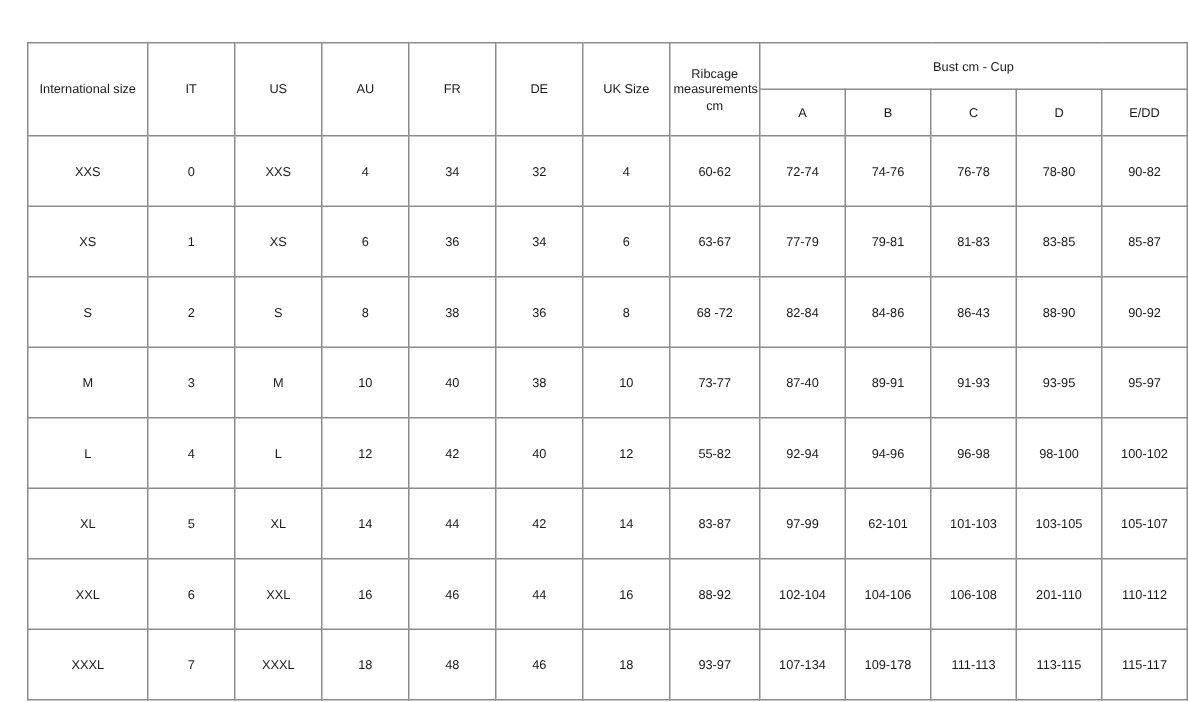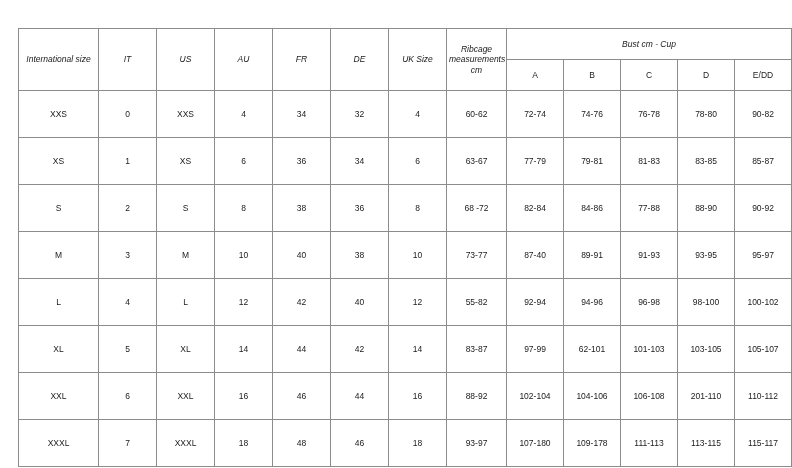--- a/index.html
+++ b/index.html
@@ -31,21 +31,20 @@
     text-align: center;
     vertical-align: middle;
     font-weight: normal;
     font-size: 8.5px;
     color: #1a1a1a;
     padding: 0 2px;
     line-height: 1.25;
   }
   .head-row-1 th {
     height: 30px;
-    font-style: italic;
   }
   .head-row-2 th {
     height: 30px;
   }
   tbody td {
     height: 46px;
   }
   .col-intl { width: 80px; }
   .col-it   { width: 58px; }
   .col-us   { width: 58px; }
@@ -134,21 +133,21 @@
         <td>S</td>
         <td>2</td>
         <td>S</td>
         <td>8</td>
         <td>38</td>
         <td>36</td>
         <td>8</td>
         <td>68 -72</td>
         <td>82-84</td>
         <td>84-86</td>
-        <td>77-88</td>
+        <td>86-43</td>
         <td>88-90</td>
         <td>90-92</td>
       </tr>
       <tr>
         <td>M</td>
         <td>3</td>
         <td>M</td>
         <td>10</td>
         <td>40</td>
         <td>38</td>
@@ -207,21 +206,21 @@
       </tr>
       <tr>
         <td>XXXL</td>
         <td>7</td>
         <td>XXXL</td>
         <td>18</td>
         <td>48</td>
         <td>46</td>
         <td>18</td>
         <td>93-97</td>
-        <td>107-180</td>
+        <td>107-134</td>
         <td>109-178</td>
         <td>111-113</td>
         <td>113-115</td>
         <td>115-117</td>
       </tr>
     </tbody>
   </table>
 </div>
 
 </body></html>

